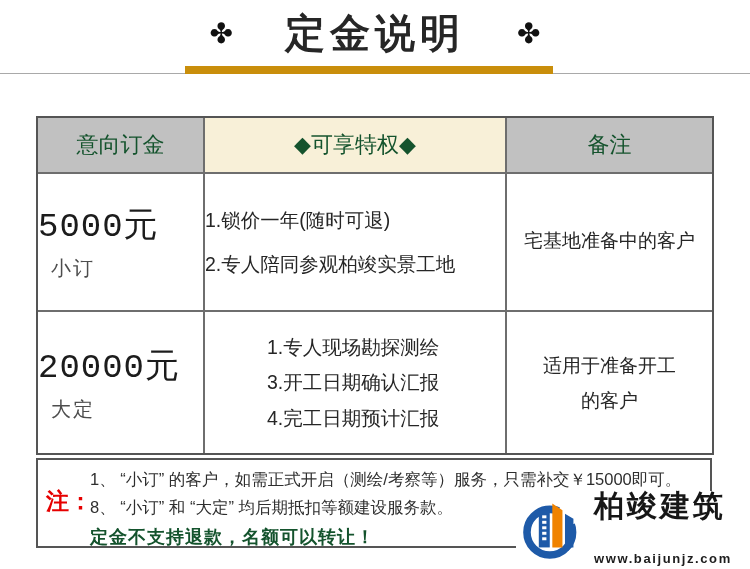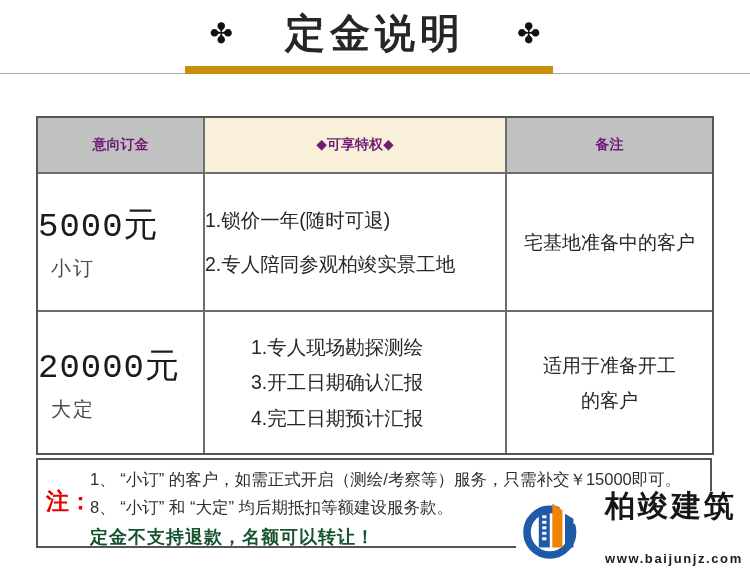--- a/index.html
+++ b/index.html
@@ -31,30 +31,30 @@
     grid-template-columns:167px 302px 205px;
     grid-template-rows:56px 138px 141px;
     border:2px solid #555;
   }
   .cell {
     border-right:2px solid #6e6e6e; border-bottom:2px solid #6e6e6e;
     display:flex; flex-direction:column; justify-content:center;
   }
   .cell.last-col { border-right:none; }
   .cell.last-row { border-bottom:none; }
-  .hdr { align-items:center; font-size:14px; font-weight:700; color:#701a75; }
+  .hdr { align-items:center; font-size:22px; font-weight:400; color:#14532d; }
   .hdr-gray  { background:#c1c1c1; }
   .hdr-cream { background:#f8f0d8; }
   .amount-cell { align-items:flex-start;font-family:Liberation Mono, monospace; }
   .amount { font-size:34px; font-weight:500; color:#1c1c1c; letter-spacing:1px; }
   .amount-label { font-size:20px; color:#4d4d4d; margin-top:7px; letter-spacing:2px;margin-left:13px; }
   .priv-list-1 { gap:21px; display:flex; }
-  .priv-list-2 { padding-left:46px; gap:13px; display:flex; }
+  .priv-list-2 { padding-left:62px; gap:13px; display:flex; }
   .priv-line { font-size:19.5px; color:#262626; line-height:1.15; }
-  .remark-cell-1 { align-items:center; text-align:center; padding:0 8px; }
+  .remark-cell-1 { align-items:center; text-align:center; padding:0 8px;font-family:Liberation Mono, monospace; }
   .remark-cell-2 { padding:0 24px; text-align:center; }
   .remark-text { font-size:19px; color:#262626; line-height:35px; }
   
   .footnote-box {
     position:absolute; left:36px; top:458px; width:676px; height:90px;
     border:2px solid #555; background:#fff;
   }
   .footnote-label {
     position:absolute; left:8px; top:26px; font-size:23px; font-weight:bold;
   }
@@ -62,21 +62,21 @@
   .footnote-line { font-size:16.5px; color:#2e2e2e; line-height:28px; white-space:nowrap; }
   .footnote-warning {
     font-size:18px; font-weight:bold; line-height:30px; margin-top:1px; letter-spacing:1px;
   }
   
   .company-logo {
     position:absolute; top:491px; right:0; width:234px; height:73px;
     background:#fff; display:flex; align-items:center; z-index:5;
   }
   .logo-icon { width:76px; height:68px; flex:0 0 auto; }
-  .logo-text { display:flex; flex-direction:column; margin-left:13px;gap:28px; }
+  .logo-text { display:flex; flex-direction:column; margin-left:2px;gap:28px; }
   .logo-name {
     font-size:30px; font-weight:900; color:#161616; letter-spacing:3px;
     line-height:1.1; white-space:nowrap;
   }
   .logo-website {
     font-size:13px; font-weight:bold; color:#1c1c1c; letter-spacing:1.6px;
     margin-top:1px; white-space:nowrap;
   }
 </style>
 </head>

